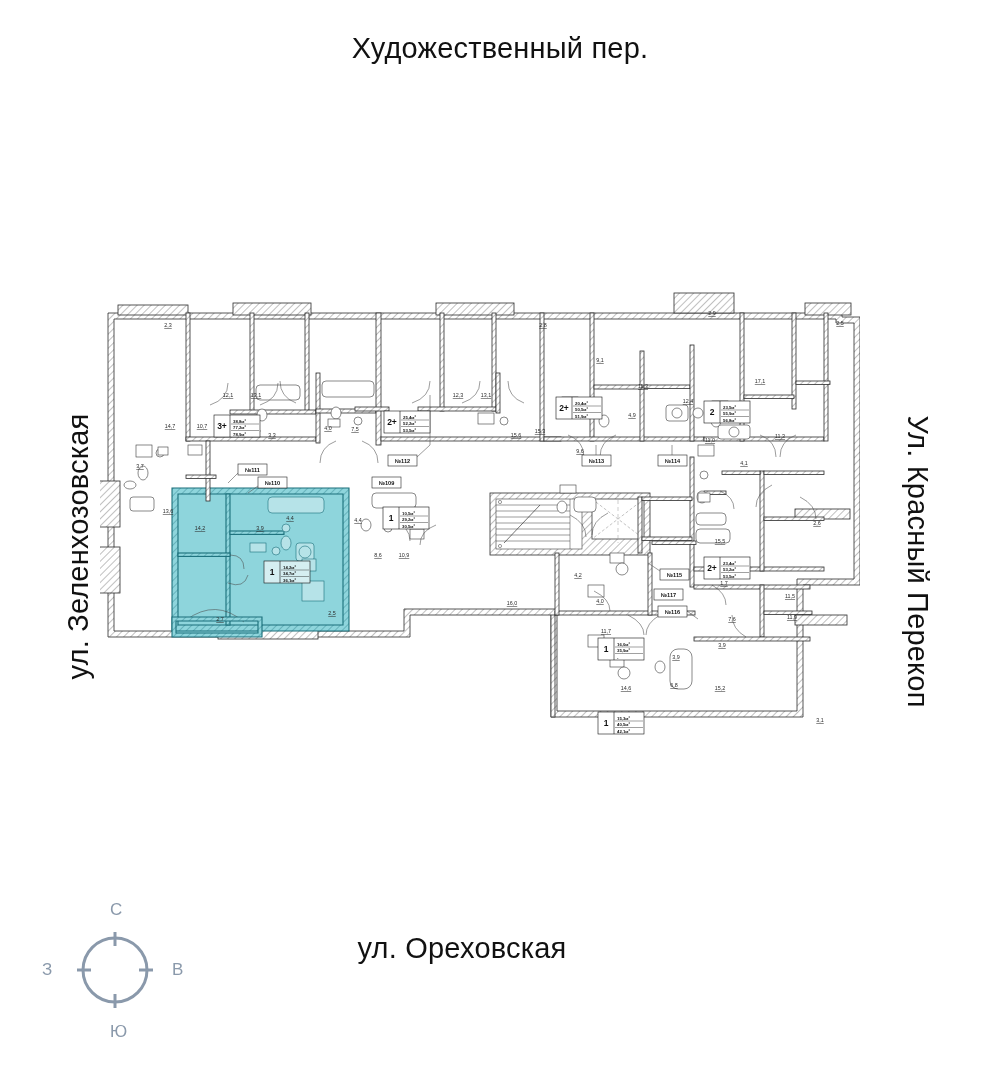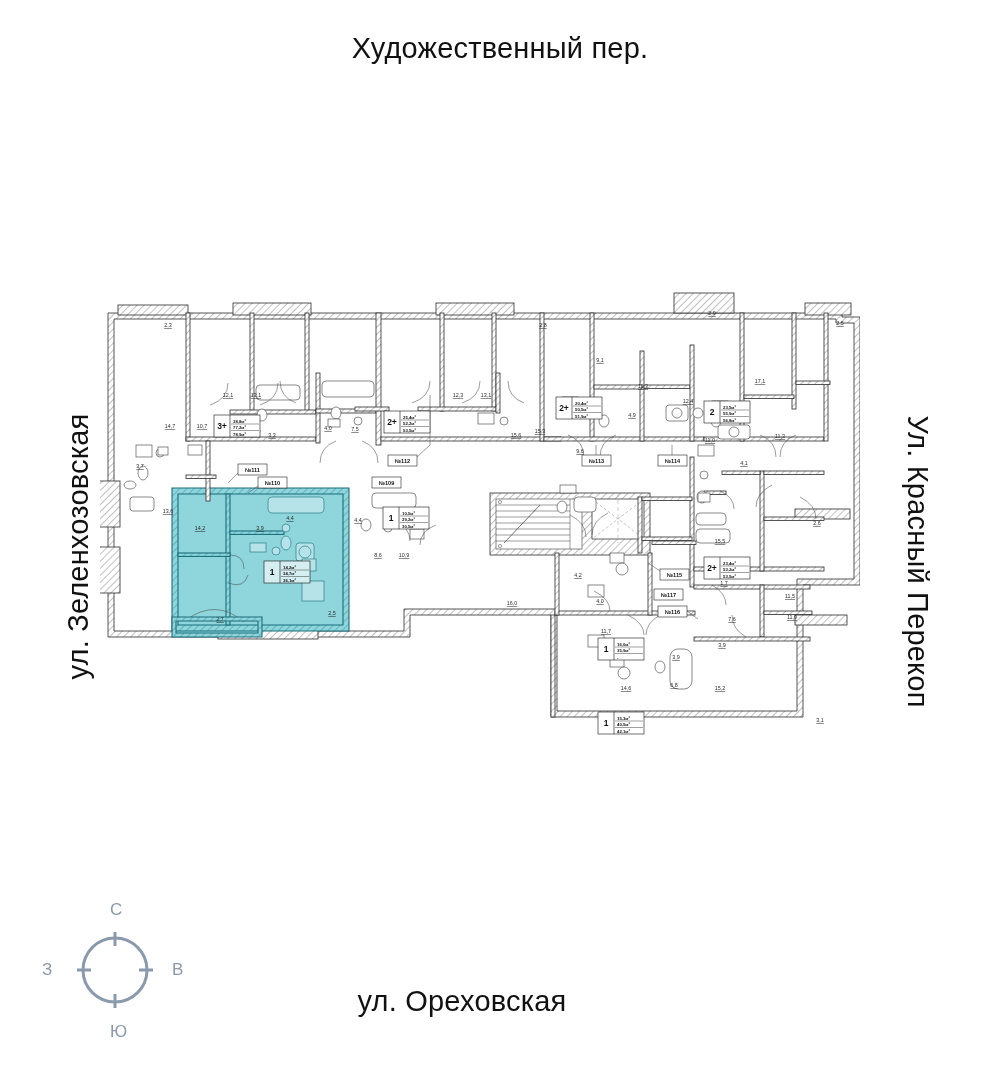--- a/index.html
+++ b/index.html
@@ -1,21 +1,21 @@
 <!DOCTYPE html>
 <html><head>
 <meta charset="utf-8">
 <style>
   html,body{margin:0;padding:0;background:#ffffff;}
   body{width:1000px;height:1067px;position:relative;overflow:hidden;
        font-family:"Liberation Sans","DejaVu Sans",sans-serif;color:#111;}
 
   .street-label{position:absolute;font-size:29px;color:#111;white-space:nowrap;letter-spacing:0.2px;}
   #street-top{top:32px;left:0;width:1000px;text-align:center;}
-  #street-bottom{top:985px;left:0;width:924px;text-align:center;}
+  #street-bottom{top:932px;left:0;width:924px;text-align:center;}
   #street-left{left:-132px;top:530px;width:420px;text-align:center;transform:rotate(-90deg);}
   #street-right{left:707px;top:545px;width:420px;text-align:center;transform:rotate(90deg);}
 
   #plan-wrap{position:absolute;left:100px;top:285px;width:760px;height:470px;}
   svg#plan{display:block;}
 
   
   #compass{position:absolute;left:30px;top:900px;width:170px;height:150px;}
   #compass .cletter{position:absolute;font-size:17px;color:#8a99ab;}
   #compass .c-n{left:80px;top:0px;}

